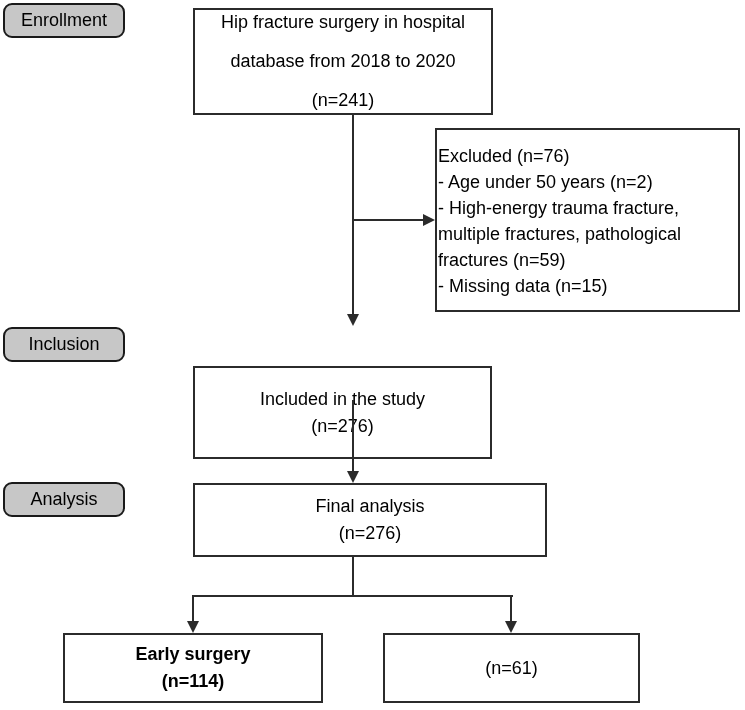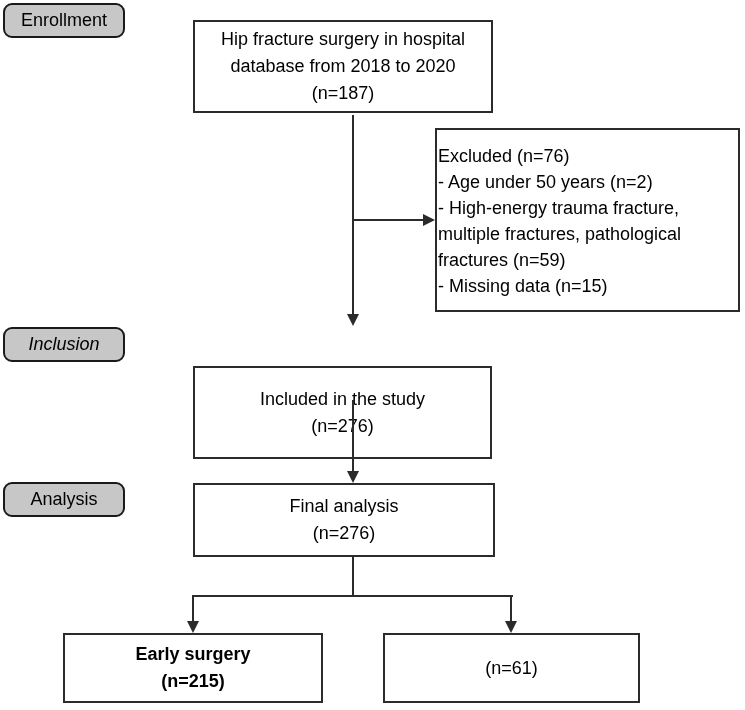--- a/index.html
+++ b/index.html
@@ -29,43 +29,43 @@
     box-sizing: border-box;
     background: var(--label-fill);
     border: 2px solid var(--label-border);
     border-radius: 9px;
     display: flex;
     align-items: center;
     justify-content: center;
     font-size: 18px;
   }
   #label-enrollment { top: 3px; }
-  #label-inclusion  { top: 327px; font-style: italic; }
+  #label-inclusion  { top: 327px; }
   #label-analysis   { top: 482px; }
 
   .box {
     position: absolute;
     box-sizing: border-box;
     background: var(--box-fill);
     border: 2px solid var(--box-border);
     font-size: 18px;
     line-height: 27px;
   }
   .box.center {
     display: flex;
     flex-direction: column;
     align-items: center;
     justify-content: center;
     text-align: center;
   }
-  #box-source   { left: 193px; top: 20px;   width: 300px; height: 93px; }
+  #box-source   { left: 193px; top: 8px;   width: 300px; height: 107px; gap: 12px; }
   #box-excluded { left: 435px; top: 128px; width: 305px; height: 184px;
                   padding: 13px 8px 0 1px; line-height: 26px; text-align: left; }
   #box-included { left: 193px; top: 326px; width: 299px; height: 93px; margin-top: 40px; }
-  #box-final    { left: 193px; top: 483px; width: 302px; height: 74px; }
+  #box-final    { left: 193px; top: 483px; width: 354px; height: 74px; }
   #box-early    { left: 63px;  top: 633px; width: 260px; height: 70px; font-weight: bold; }
   #box-late     { left: 383px; top: 633px; width: 257px; height: 70px; }
 
   .line { position: absolute; background: var(--line); }
   .vline { width: 2px; }
   .hline { height: 2px; }
   #line-source-down   { left: 352px; top: 115px; height: 201px; }
   #line-branch-right  { left: 352px; top: 219px; width: 75px; }
   #line-included-down { left: 352px; top: 400px; height: 73px; }
   #line-final-down    { left: 352px; top: 557px; height: 40px; }
@@ -95,21 +95,21 @@
 
 <div class="canvas">
 
   <div class="stage-label" id="label-enrollment">Enrollment</div>
   <div class="stage-label" id="label-inclusion">Inclusion</div>
   <div class="stage-label" id="label-analysis">Analysis</div>
 
   <div class="box center" id="box-source">
     <div>Hip fracture surgery in hospital</div>
     <div>database from 2018 to 2020</div>
-    <div>(n=187)</div>
+    <div>(n=241)</div>
   </div>
 
   <div class="box" id="box-excluded">
     <div>Excluded (n=76)</div>
     <div>- Age under 50 years (n=2)</div>
     <div>- High-energy trauma fracture, multiple fractures, pathological fractures (n=59)</div>
     <div>- Missing data (n=15)</div>
   </div>
 
   <div class="box center" id="box-included">
@@ -117,21 +117,21 @@
     <div>(n=276)</div>
   </div>
 
   <div class="box center" id="box-final">
     <div>Final analysis</div>
     <div>(n=276)</div>
   </div>
 
   <div class="box center" id="box-early">
     <div>Early surgery</div>
-    <div>(n=215)</div>
+    <div>(n=114)</div>
   </div>
 
   <div class="box center" id="box-late">
     <div>(n=61)</div>
   </div>
 
   <div class="line vline" id="line-source-down"></div>
   <div class="line hline" id="line-branch-right"></div>
   <div class="line vline" id="line-included-down"></div>
   <div class="line vline" id="line-final-down"></div>

